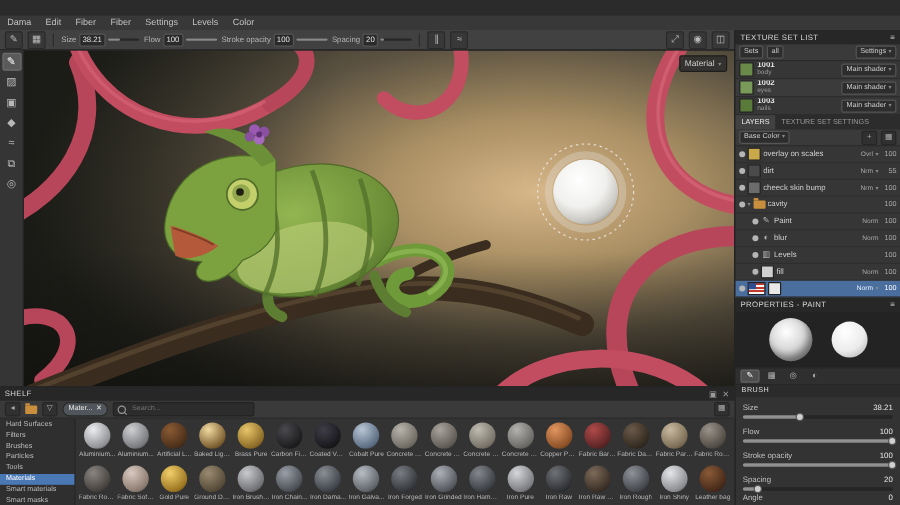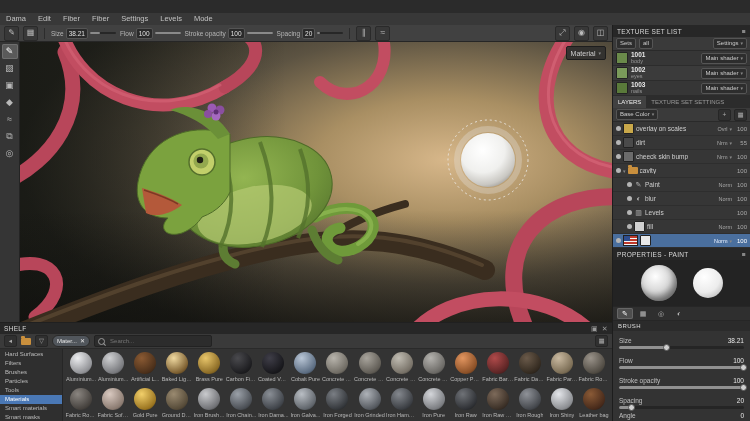--- a/index.html
+++ b/index.html
@@ -109,21 +109,21 @@
 <div id="app">
 
 
   <div class="abs menubar">
     <span class="menu-item">Dama</span>
     <span class="menu-item">Edit</span>
     <span class="menu-item">Fiber</span>
     <span class="menu-item">Fiber</span>
     <span class="menu-item">Settings</span>
     <span class="menu-item">Levels</span>
-    <span class="menu-item">Mode</span>
+    <span class="menu-item">Color</span>
   </div>
 
   <div class="abs toolbar">
     <span class="tb-icon">✎</span>
     <span class="tb-icon">▦</span>
     <span class="sep"></span>
     <div class="tb-group">
       <span class="tb-label">Size</span>
       <span class="vbox">38.21</span>
       <span class="mslider" style="--fill: 38;">

